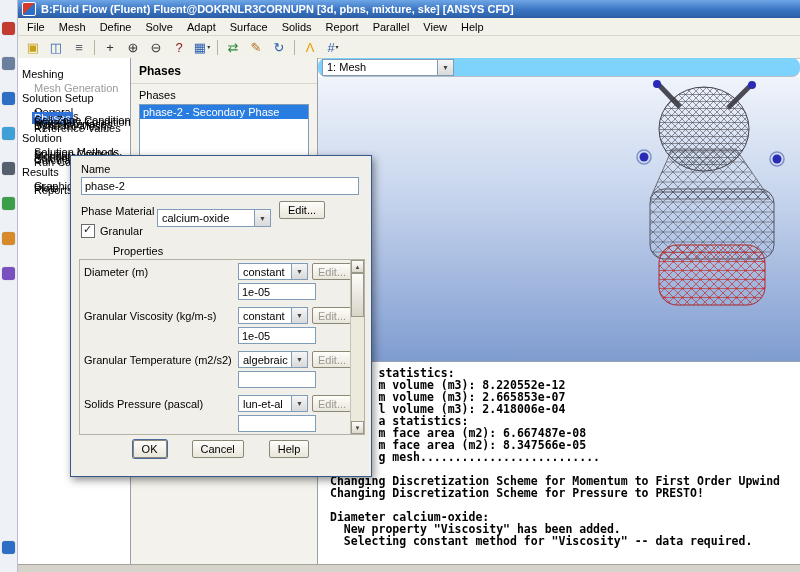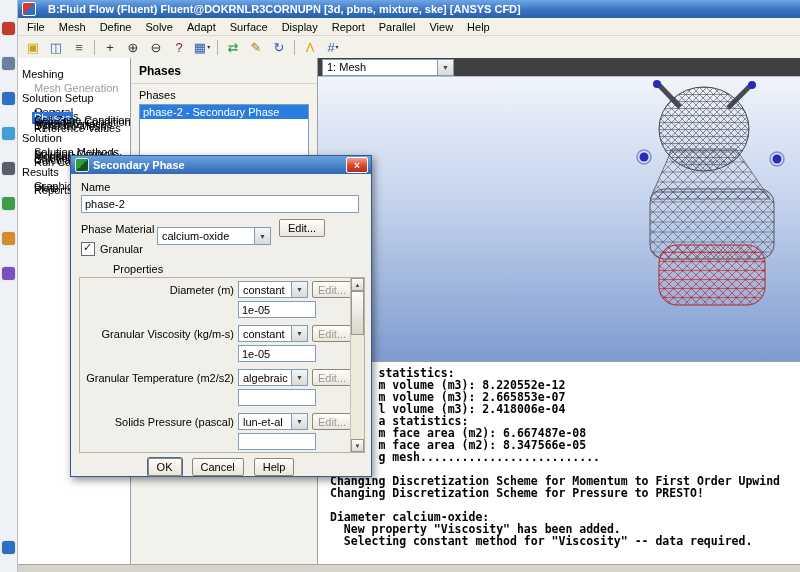--- a/index.html
+++ b/index.html
@@ -10,21 +10,21 @@
   .taskbar{position:absolute;left:0;top:0;width:18px;height:572px;background:#eef1f6;
            border-right:1px solid #b9bfca;display:flex;flex-direction:column;align-items:center;
            padding-top:22px;gap:22px;box-sizing:border-box;}
   .tb-icon{width:13px;height:13px;border-radius:3px;flex:0 0 auto;box-shadow:0 0 1px rgba(0,0,0,.4);}
   .tb-icon.bottom{margin-top:auto;margin-bottom:18px;}
 
   
   .window{position:absolute;left:18px;top:0;right:0;height:572px;}
   .titlebar{position:absolute;top:0;left:0;right:0;height:18px;
             background:linear-gradient(#6ea6e6,#3a74c2 55%,#2b5fa6);
-            color:#fff;font-weight:bold;display:flex;align-items:center;gap:12px;
+            color:#fff;font-weight:bold;display:flex;align-items:center;gap:5px;
             padding-left:4px;overflow:hidden;white-space:nowrap;}
   .title-icon{width:12px;height:12px;border-radius:2px;flex:0 0 auto;
               background:linear-gradient(135deg,#d43b2a 0 50%,#2d6fc4 50% 100%);border:1px solid #fff;}
   .menubar{position:absolute;top:18px;left:0;right:0;height:17px;background:#f2f1ea;
            border-bottom:1px solid #dbd8cb;display:flex;align-items:center;padding-left:2px;}
   .menu-item{padding:1px 7px;cursor:default;}
   .toolbar{position:absolute;top:36px;left:0;right:0;height:22px;background:#f2f1ea;
            border-bottom:1px solid #c9c6b8;display:flex;align-items:center;padding-left:4px;gap:1px;}
   .tool-btn{width:20px;height:18px;display:flex;align-items:center;justify-content:center;
             font-size:13px;line-height:1;border:1px solid transparent;border-radius:2px;cursor:default;}
@@ -45,22 +45,22 @@
   .phases-panel{position:absolute;top:58px;left:113px;width:187px;bottom:7px;background:#f3f2ec;
                 border-right:1px solid #9aa0aa;box-sizing:border-box;}
   .panel-title{font-weight:bold;font-size:12px;padding:6px 8px 5px;border-bottom:1px solid #dbd8cb;}
   .group-label{padding:5px 8px 2px;}
   .listbox{margin:1px 8px;background:#fff;border:1px solid #7f9db9;height:66px;overflow:hidden;}
   .list-item{padding:1px 3px;white-space:nowrap;cursor:default;}
   .list-item.selected{background:#2a7de0;color:#fff;}
 
   
   .graphics{position:absolute;top:58px;left:300px;right:0;bottom:7px;}
-  .gfx-header{position:absolute;top:0;left:0;right:0;height:19px;background:#404040;
-              border-bottom:1px solid #b8bcc4;display:flex;align-items:center;padding-left:4px;box-sizing:border-box;}
+  .gfx-header{position:absolute;top:0;left:0;right:0;height:19px;background:#7dd3fc;
+              border-bottom:1px solid #b8bcc4;display:flex;align-items:center;padding-left:4px;box-sizing:border-box;border-radius:8px;}
   .combo{display:inline-flex;align-items:center;background:#fff;border:1px solid #7f9db9;
          height:17px;box-sizing:border-box;cursor:default;}
   .combo-txt{padding:0 4px;flex:1;white-space:nowrap;overflow:hidden;}
   .combo-arrow{width:15px;align-self:stretch;border-left:1px solid #7f9db9;
                background:linear-gradient(#f6f6f6,#d9d9d9);display:flex;align-items:center;justify-content:center;}
   .combo-arrow::after{content:"▼";font-size:7px;color:#444;}
   .view-combo{width:132px;}
 
   .viewport{position:absolute;top:19px;left:0;right:0;height:284px;
             background:linear-gradient(to bottom,#f0f4fb 0%,#c3d2ec 45%,#7f9cd0 100%);overflow:hidden;}
@@ -99,34 +99,34 @@
   .btn.disabled{color:#9a9890;}
   .btn-material-edit{position:absolute;left:208px;top:45px;width:46px;padding:0;}
   .chk-row{position:absolute;left:10px;top:68px;display:flex;align-items:center;gap:5px;}
   .checkbox{width:12px;height:12px;background:#fff;border:1px solid #6a6a6a;position:relative;display:inline-block;}
   .checkbox.checked::after{content:"✓";position:absolute;left:1px;top:-2px;font-size:11px;color:#1a1a1a;}
   .lbl-props{left:10px;top:89px;padding-left:32px;}
   .props{position:absolute;left:8px;top:103px;width:286px;height:176px;border:1px solid #b5b2a5;
          box-sizing:border-box;background:#f0efe9;}
   .props-rows{position:absolute;left:0;top:0;right:14px;bottom:0;overflow:hidden;}
   .prop-row{position:absolute;left:4px;right:0;height:44px;}
-  .prop-label{position:absolute;left:0;top:4px;width:150px;text-align:right;white-space:nowrap;overflow:hidden;}
+  .prop-label{position:absolute;left:0;top:4px;width:150px;white-space:nowrap;overflow:hidden;}
   .prop-combo{position:absolute;left:154px;top:1px;width:70px;height:17px;}
   .prop-edit{position:absolute;left:228px;top:1px;width:40px;height:17px;padding:0;}
   .prop-input{left:154px;top:21px;width:78px;height:17px;position:absolute;}
   .vscroll{position:absolute;right:0;top:0;width:14px;height:100%;background:#eceada;
            border-left:1px solid #c5c2b5;box-sizing:border-box;}
   .vs-up,.vs-down{position:absolute;left:0;width:13px;height:13px;background:linear-gradient(#fdfcf8,#dcd9cc);
            border:1px solid #9a978a;box-sizing:border-box;display:flex;align-items:center;justify-content:center;}
   .vs-up{top:0;} .vs-down{bottom:0;}
   .vs-up::after{content:"▲";font-size:6px;color:#444;}
   .vs-down::after{content:"▼";font-size:6px;color:#444;}
   .vs-thumb{position:absolute;left:0;top:13px;width:13px;height:44px;background:linear-gradient(#fdfcf8,#d8d5c8);
             border:1px solid #9a978a;box-sizing:border-box;}
-  .dlg-buttons{position:absolute;left:0;right:0;top:284px;display:flex;justify-content:center;gap:10px;}
+  .dlg-buttons{position:absolute;left:0;right:0;top:284px;display:flex;justify-content:center;gap:25px;}
   .btn-default{box-shadow:0 0 0 1px #4a6a9c;}
 </style>
 </head>
 <body>
 
 <div class="taskbar" id="taskbar">
     <div class="tb-icon" style="background: rgb(194, 59, 46);"></div>
     <div class="tb-icon" style="background: rgb(107, 127, 158);"></div>
     <div class="tb-icon" style="background: rgb(45, 111, 196);"></div>
     <div class="tb-icon" style="background: rgb(63, 160, 216);"></div>
@@ -143,21 +143,21 @@
     <span class="title-text">B:Fluid Flow (Fluent) Fluent@DOKRNLR3CORNUPN  [3d, pbns, mixture, ske] [ANSYS CFD]</span>
   </div>
 
   <div class="menubar" id="menubar">
       <span class="menu-item">File</span>
       <span class="menu-item">Mesh</span>
       <span class="menu-item">Define</span>
       <span class="menu-item">Solve</span>
       <span class="menu-item">Adapt</span>
       <span class="menu-item">Surface</span>
-      <span class="menu-item">Display</span>
+      <span class="menu-item">Solids</span>
       <span class="menu-item">Report</span>
       <span class="menu-item">Parallel</span>
       <span class="menu-item">View</span>
       <span class="menu-item">Help</span>
     </div>
   <div class="toolbar" id="toolbar">
       <div class="tool-btn">
         <span style="color: rgb(200, 162, 26);">▣</span>
       </div>
       <div class="tool-btn">
@@ -328,25 +328,20 @@
         <div class="cline">Diameter calcium-oxide:</div>
         <div class="cline">  New property "Viscosity" has been added.</div>
         <div class="cline">  Selecting constant method for "Viscosity" -- data required.</div>
       </div>
   </div>
 
   <div class="win-bottom"></div>
 </div>
 
 <div class="dialog">
-  <div class="dlg-titlebar">
-    <span class="dlg-icon"></span>
-    <span class="dlg-title">Secondary Phase</span>
-    <span class="dlg-close"></span>
-  </div>
   <div class="dlg-body">
     <div class="lbl lbl-name">Name</div>
     <input class="inp inp-name" value="phase-2" style="">
 
     <div class="lbl lbl-material">Phase Material</div>
     <div class="combo combo-material">
       <span class="combo-txt">calcium-oxide</span>
       <span class="combo-arrow"></span>
     </div>
     <button class="btn btn-material-edit">Edit...</button>

